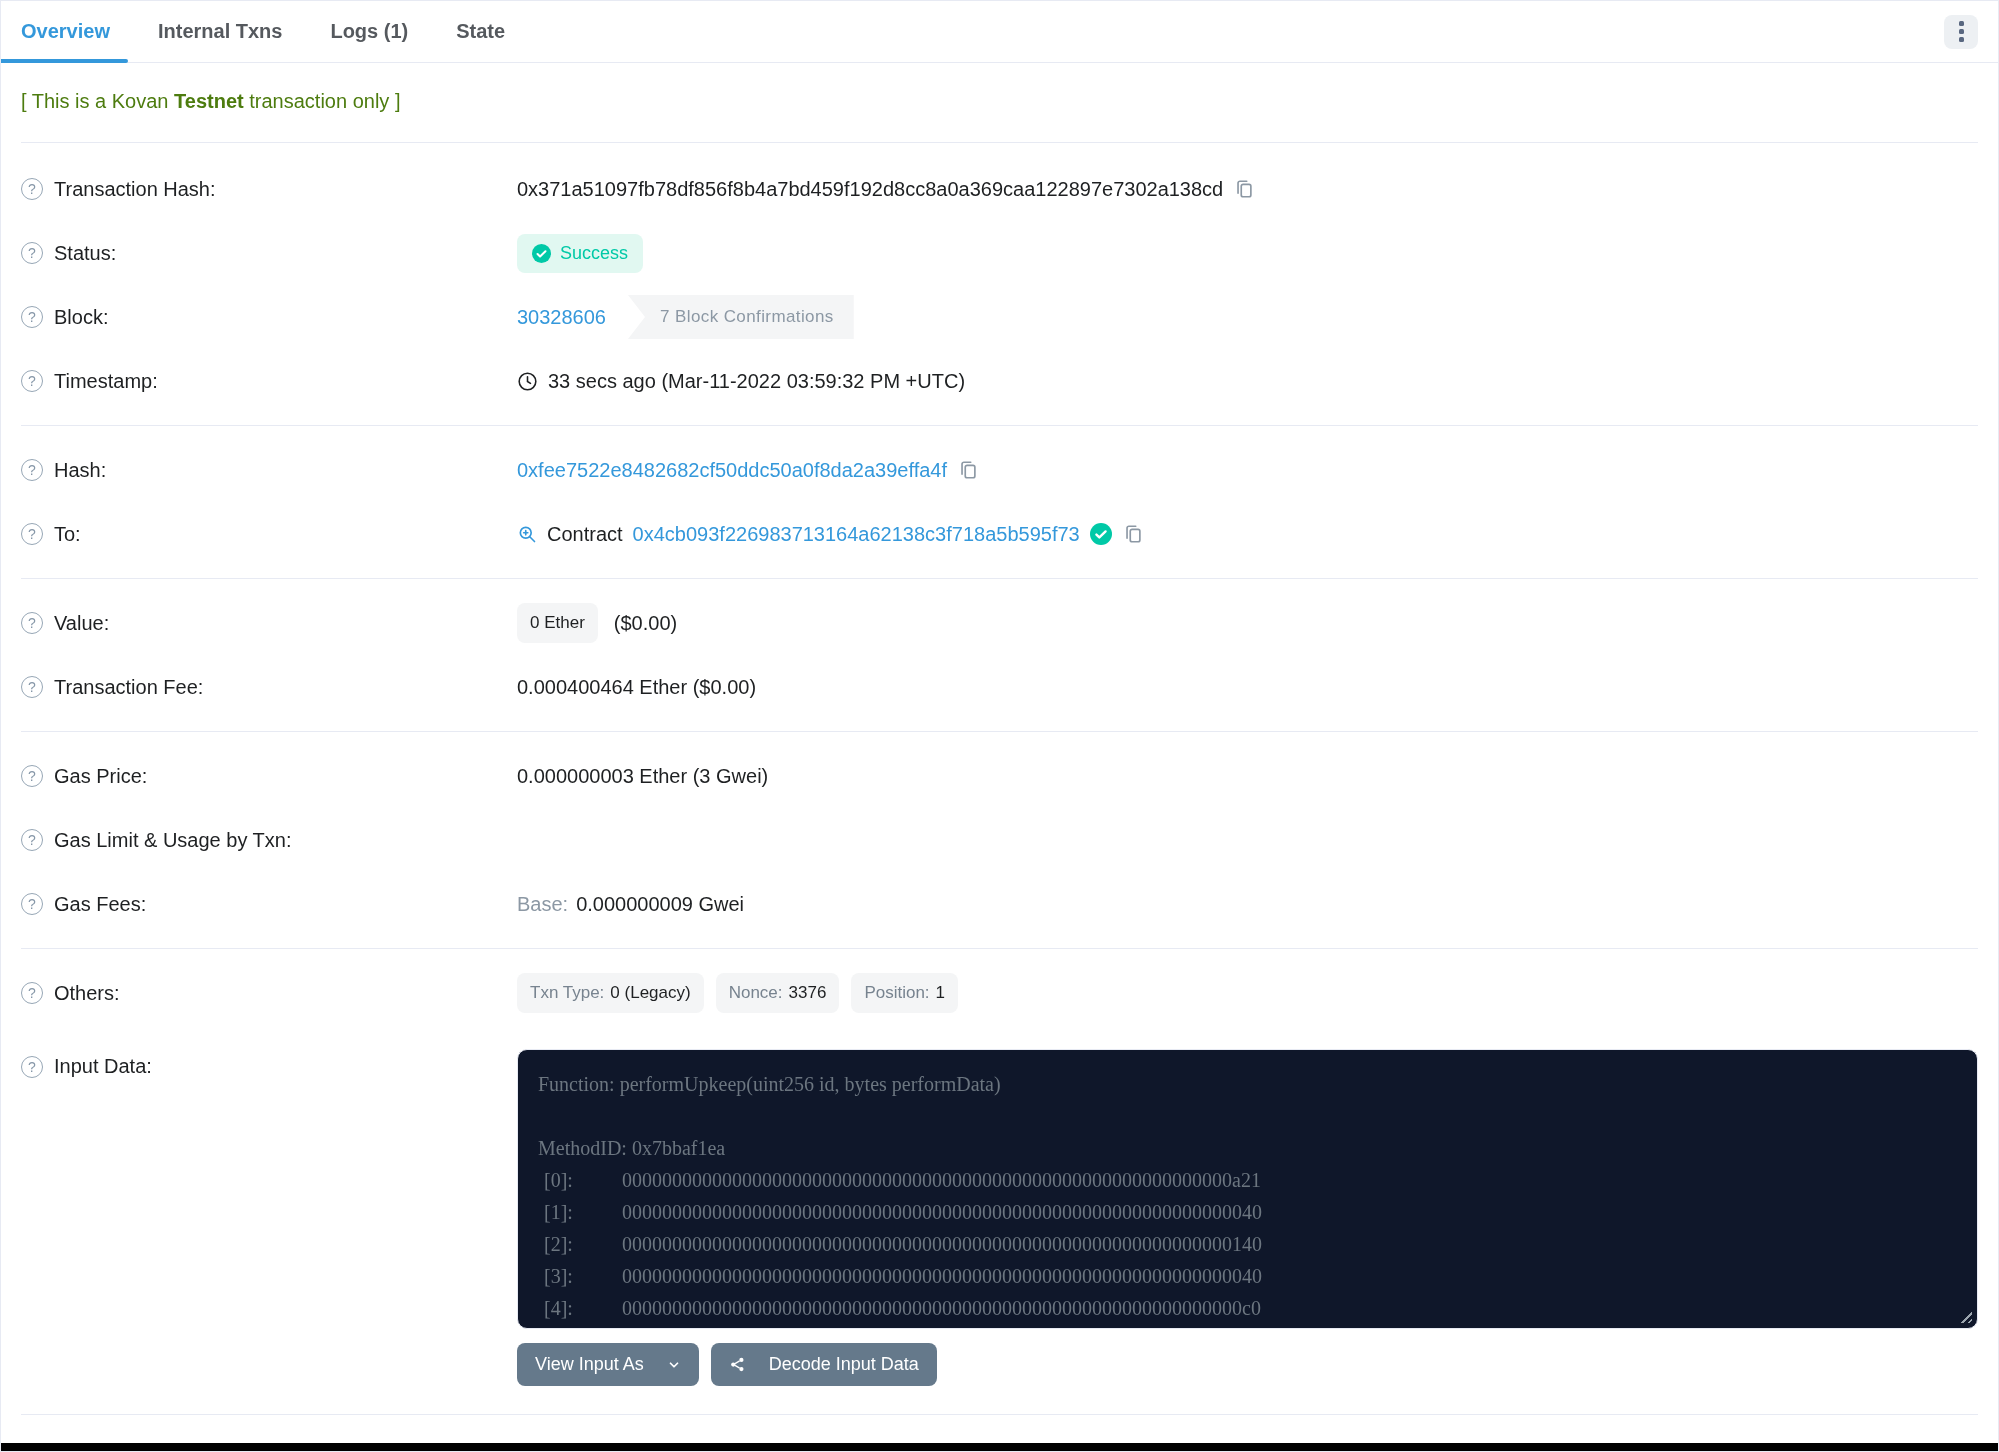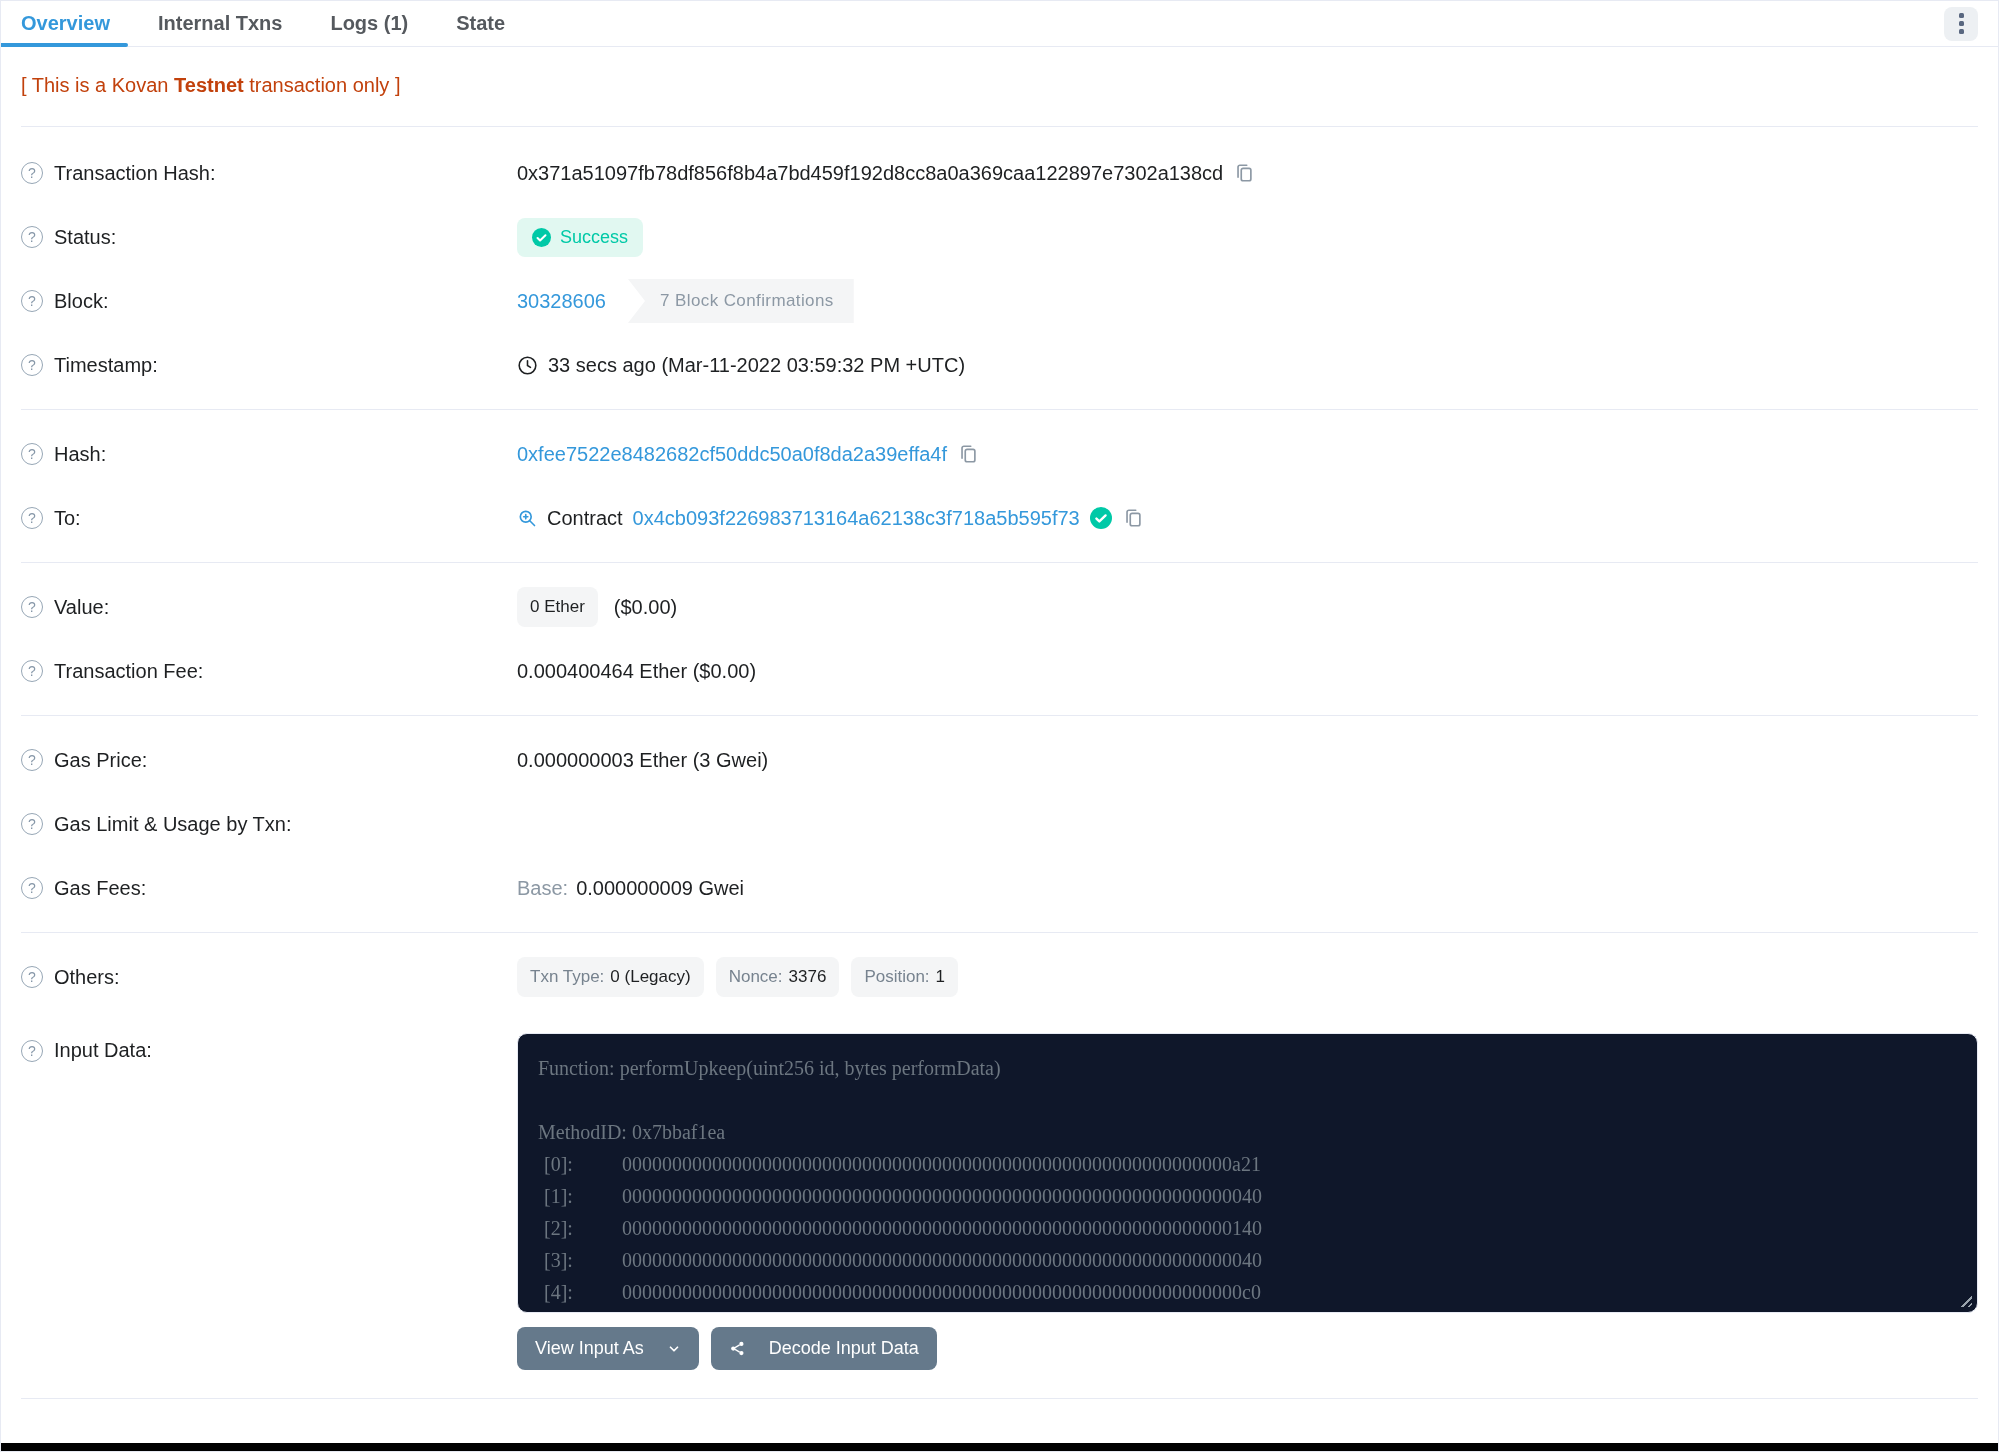--- a/index.html
+++ b/index.html
@@ -7,33 +7,33 @@
   body { font-family:"Liberation Sans", sans-serif; color:#1e2022; }
 
   .page {
     position:relative; width:1999px; height:1452px;
     background:#fff; border:1px solid #e7eaf3; overflow:hidden;
   }
 
   
   .tabbar {
     position:relative; display:flex; align-items:center;
-    height:46px; border-bottom:1px solid #e7eaf3; padding:0 20px;
+    height:62px; border-bottom:1px solid #e7eaf3; padding:0 20px;
   }
   .tab { font-size:20px; font-weight:700; color:#55595e; margin-right:48px; cursor:pointer; }
   .tab.active { color:#3498db; }
   .tab-underline { position:absolute; left:0; bottom:-1px; width:127px; height:4px; background:#3498db; border-radius:0 2px 2px 0; }
   .kebab-btn {
     margin-left:auto; width:34px; height:34px; background:#edf0f3; border-radius:8px;
     display:flex; flex-direction:column; align-items:center; justify-content:center; gap:3px; cursor:pointer;
   }
   .kebab-btn i { width:5px; height:5px; background:#596780; border-radius:1.5px; }
 
   
-  .warning { padding:27px 20px 29px; font-size:20px; color:#c2410c; }
+  .warning { padding:27px 20px 29px; font-size:20px; color:#4d7c0f; }
   .warning b { font-weight:700; }
 
   .divider { border-top:1px solid #e7eaf3; margin:0 20px; }
 
   
   .rows { padding:14px 20px 0; }
   .row { display:flex; align-items:center; min-height:64px; }
   .row.top { align-items:flex-start; padding-top:14px; }
   .label-col { width:496px; flex:none; display:flex; align-items:center; gap:11px; font-size:20px; color:#1e2022; }
   .value-col { flex:1; display:flex; align-items:center; gap:10px; font-size:20px; color:#1e2022; min-width:0; }

